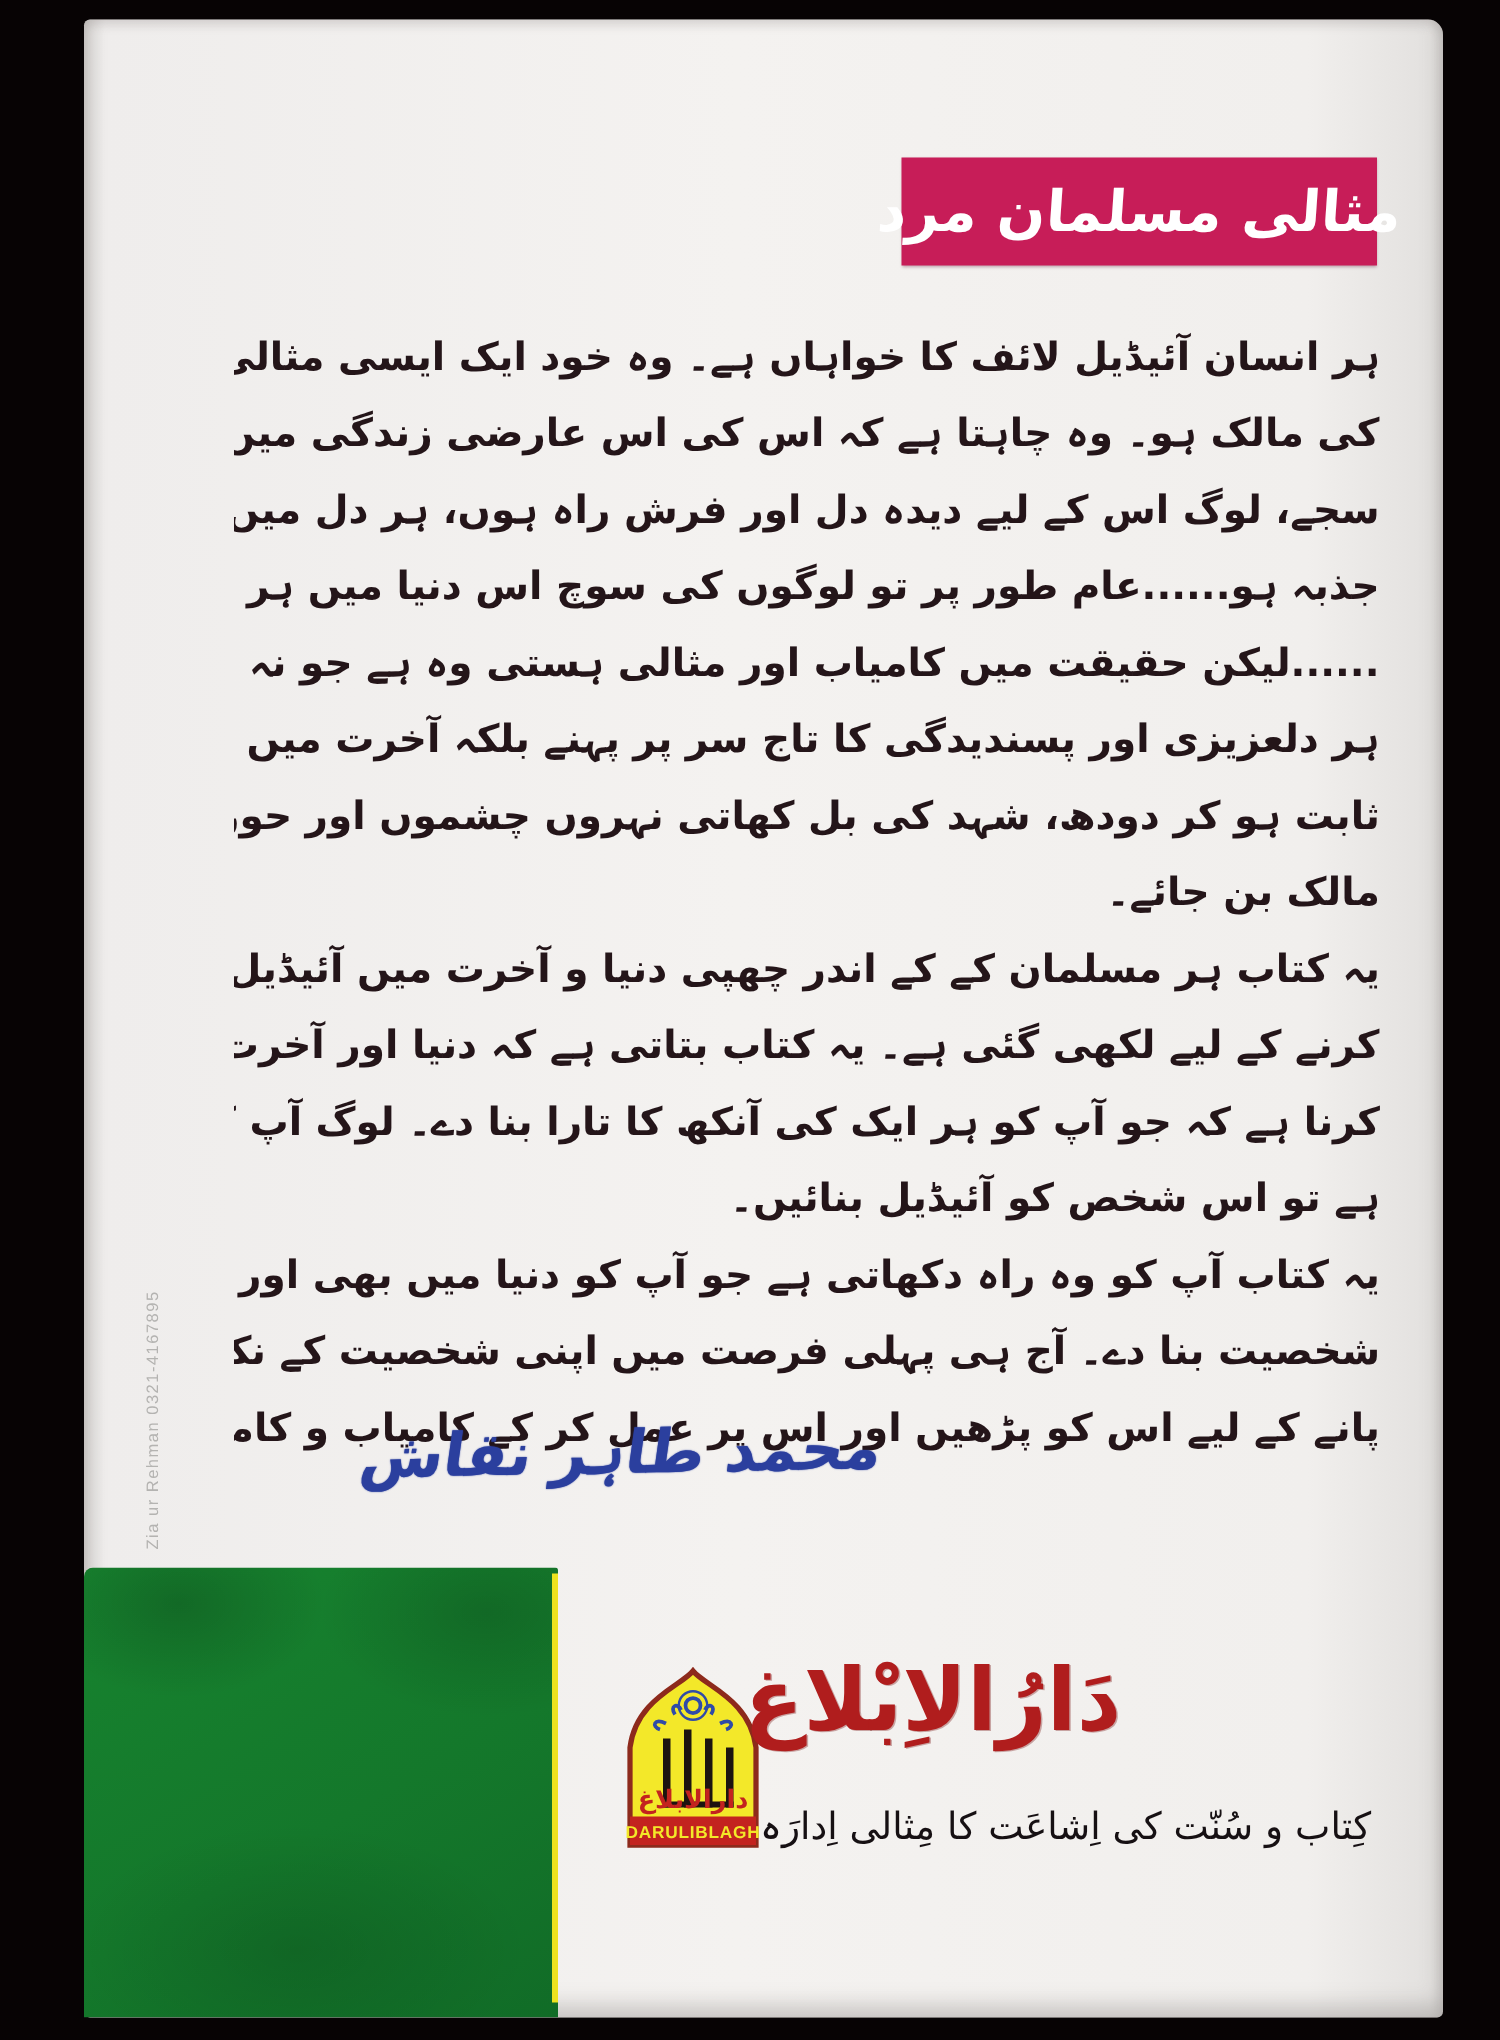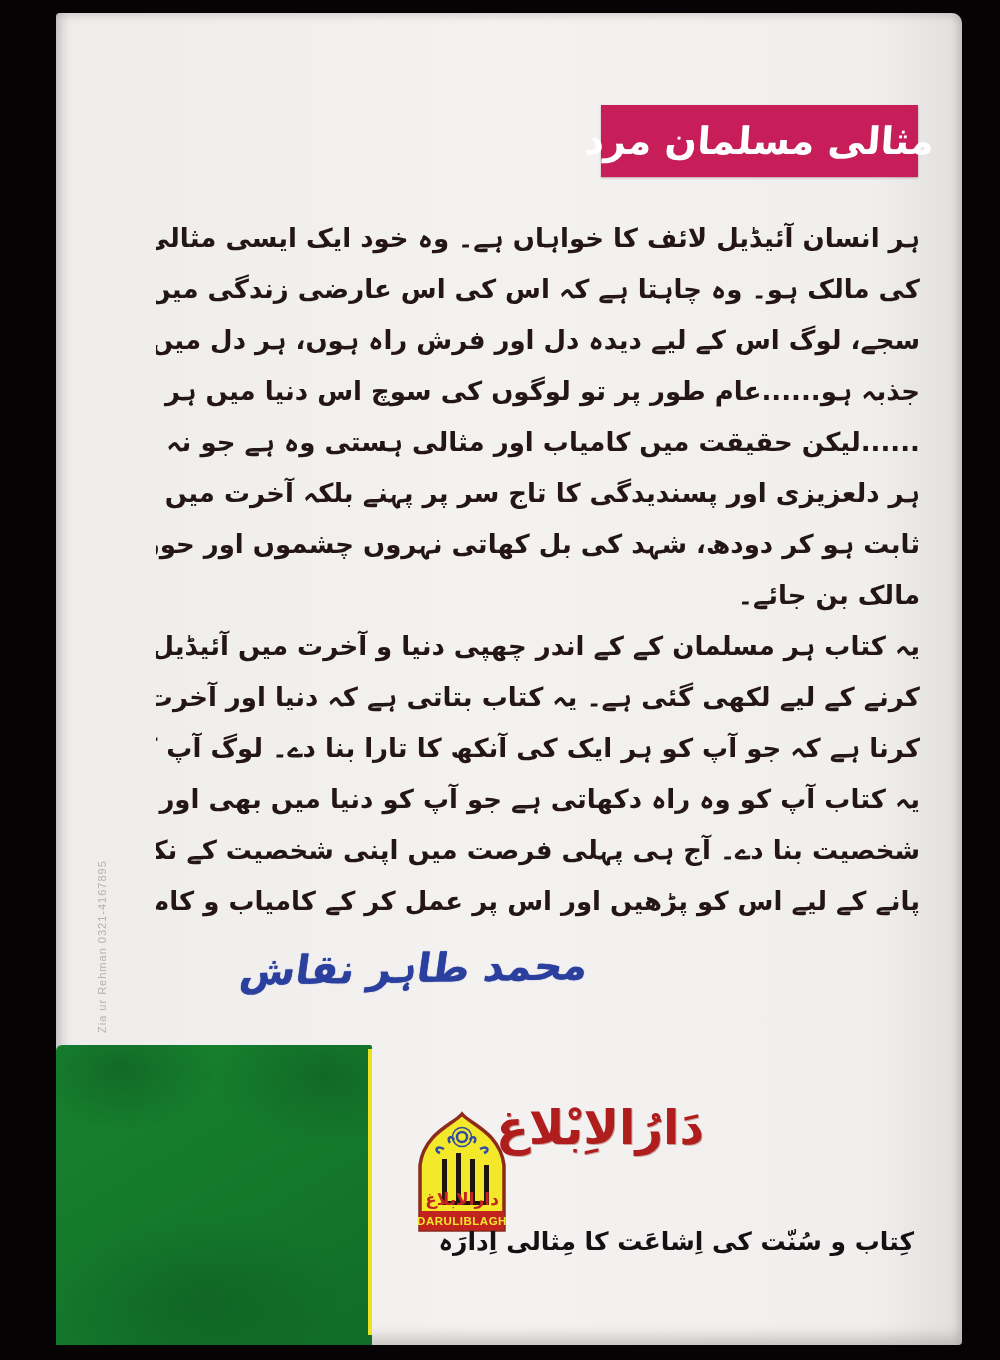--- a/index.html
+++ b/index.html
@@ -56,27 +56,27 @@
     border-radius:6px 2px 0 0;
   }
   .yellow-strip{
     position:absolute;right:0;top:4px;bottom:10px;width:4px;
     background:#ede21f;
   }
   .publisher-logo{position:absolute;left:350px;top:1098px;width:112px;height:138px;}
   .publisher-name{
     position:absolute;right:46px;top:1086px;width:420px;
     direction:rtl;text-align:left;color:#b01d1d;
-    font-size:48px;font-weight:bold;white-space:nowrap;
+    font-size:58px;font-weight:bold;white-space:nowrap;
     text-shadow:1px 1px 0 rgba(120,20,20,.35);
   }
   .publisher-tagline{
     position:absolute;right:48px;top:1190px;width:390px;
     direction:rtl;text-align:left;color:#161013;
-    font-size:25px;font-weight:bold;white-space:nowrap;margin-top:24px;
+    font-size:25px;font-weight:normal;white-space:nowrap;
   }
 </style>
 </head>
 <body>
 
 <div class="page">
 
   <div class="banner">
     <span class="banner-text">مثالی مسلمان مرد</span>
   </div>
@@ -89,20 +89,21 @@
       <div class="text-line">جذبہ ہو......عام طور پر تو لوگوں کی سوچ اس دنیا میں ہر طرح کی کامیابی تک محدود ہو کر رہ جاتی ہے</div>
       <div class="text-line">......لیکن حقیقت میں کامیاب اور مثالی ہستی وہ ہے جو نہ صرف دنیا میں ہی عزت و احترام، پیار، وقار،</div>
       <div class="text-line">ہر دلعزیزی اور پسندیدگی کا تاج سر پر پہنے بلکہ آخرت میں مرنے کے بعد بھی کامیاب مثالی مسلمان</div>
       <div class="text-line">ثابت ہو کر دودھ، شہد کی بل کھاتی نہروں چشموں اور حور و غلمان کی جلوہ افروزیوں سے معمور جنتوں کا</div>
       <div class="text-line short">مالک بن جائے۔</div>
     </div>
     <div class="paragraph">
       <div class="text-line">یہ کتاب ہر مسلمان کے کے اندر چھپی دنیا و آخرت میں آئیڈیل مسلمان بننے کی اس خواہش کو پورا</div>
       <div class="text-line">کرنے کے لیے لکھی گئی ہے۔ یہ کتاب بتاتی ہے کہ دنیا اور آخرت میں مثالی مسلمان بننے کے لیے کیا</div>
       <div class="text-line">کرنا ہے کہ جو آپ کو ہر ایک کی آنکھ کا تارا بنا دے۔ لوگ آپ کی مثال دیں کہ اگر زندگی سنوارنی</div>
+      <div class="text-line short">ہے تو اس شخص کو آئیڈیل بنائیں۔</div>
     </div>
     <div class="paragraph">
       <div class="text-line">یہ کتاب آپ کو وہ راہ دکھاتی ہے جو آپ کو دنیا میں بھی اور آخرت میں بھی آئیڈیل و کامیاب ماڈل</div>
       <div class="text-line">شخصیت بنا دے۔ آج ہی پہلی فرصت میں اپنی شخصیت کے نکھار اور دارین میں آئیڈیل بن کر کامیابی</div>
       <div class="text-line">پانے کے لیے اس کو پڑھیں اور اس پر عمل کر کے کامیاب و کامران ہو جائیں۔ ان شاء اللہ</div>
     </div>
   </div>
 
   <div class="signature">محمد طاہر نقاش</div>
 

